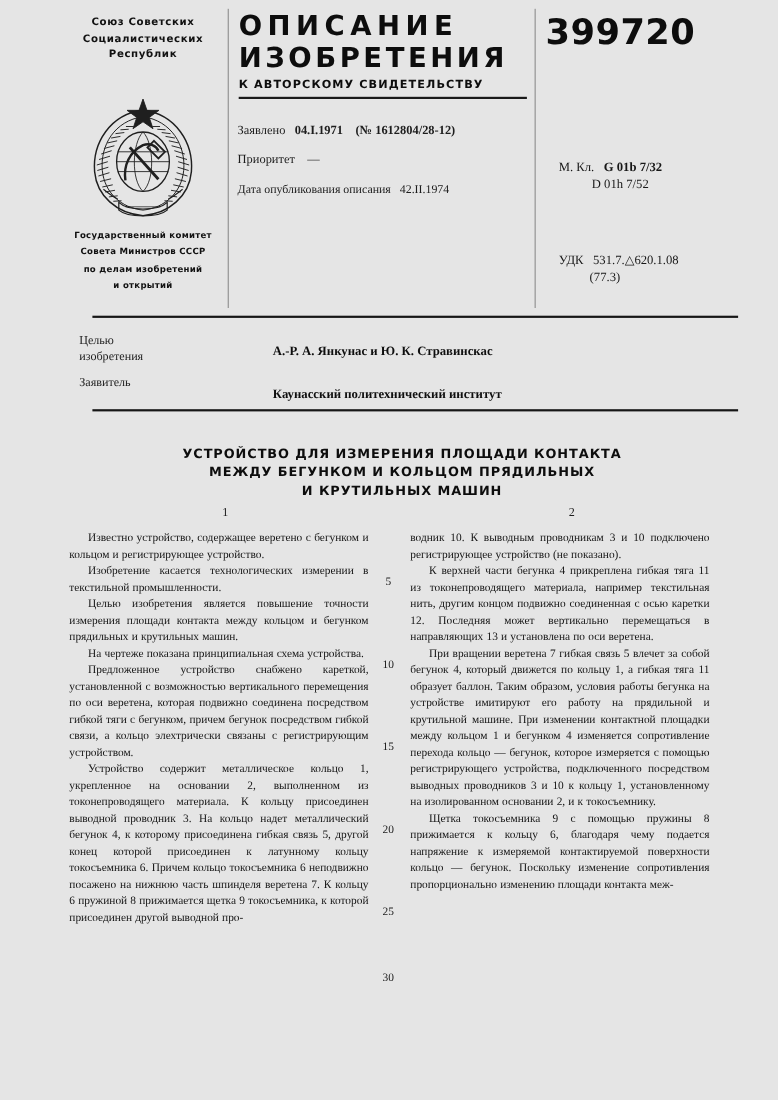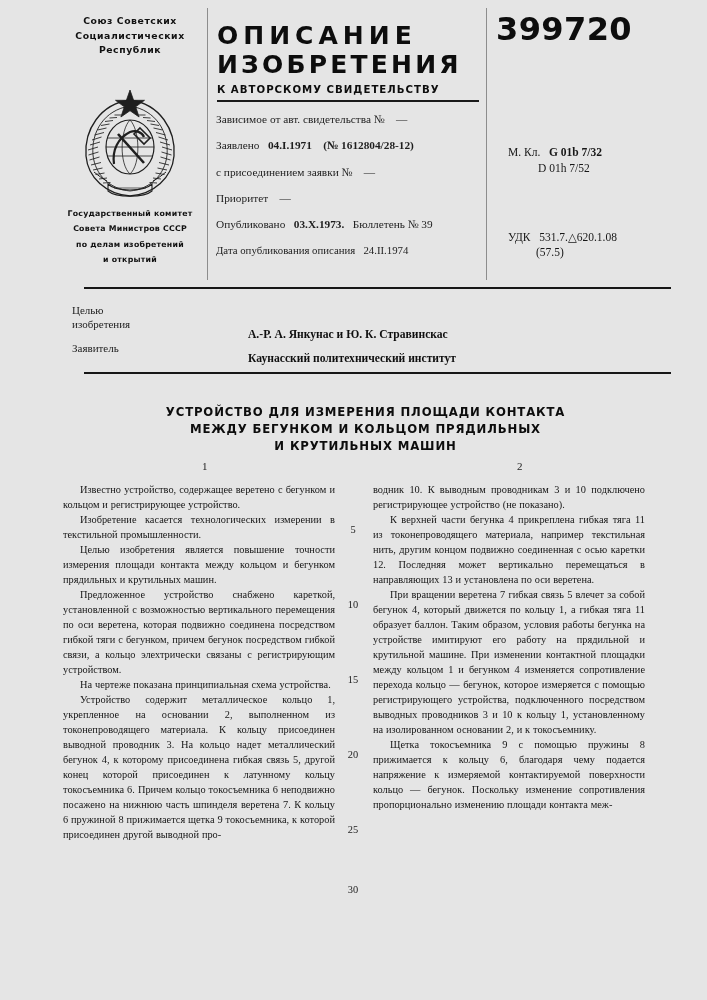--- a/index.html
+++ b/index.html
@@ -87,21 +87,20 @@
     position: absolute;
     left: 486px; top: 8px;
     width: 1px; height: 272px;
     background: #8d8d8d;
   }
 
   .title-block {
     position: absolute;
     left: 217px; top: 9px;
     width: 265px;
-    margin-top: 12px;
   }
   .big-title {
     font-family: "DejaVu Sans", "Liberation Sans", sans-serif;
     font-weight: 700;
     font-size: 25px;
     letter-spacing: 5.0px;
     line-height: 29px;
     color: #0d0d0d;
     white-space: nowrap;
   }
@@ -194,21 +193,21 @@
   .auth-row.r-b { top: 46px; }
   .auth-label {
     position: absolute;
     left: 0; top: 0;
     font-size: 11px;
     line-height: 13.6px;
     color: #1d1d1d;
   }
   .auth-value {
     position: absolute;
-    left: 176px; top: 24px;
+    left: 176px; top: 9px;
     font-size: 11.6px;
     font-weight: 700;
     color: #0f0f0f;
     white-space: nowrap;
   }
   .auth-row.r-b .auth-value { top: 0px; margin-top: 10px; }
 
   
   .doc-title {
     position: absolute;
@@ -338,71 +337,54 @@
       <div class="big-title">ОПИСАНИЕ</div>
       <div class="big-title l2">ИЗОБРЕТЕНИЯ</div>
       <div class="sub-title">К АВТОРСКОМУ СВИДЕТЕЛЬСТВУ</div>
       <div class="title-underline"></div>
     </div>
 
     <div class="patent-no">399720</div>
 
     <div class="meta-list">
       <div class="meta-row">
-        <span>Зависимое от авт. свидетельства №</span>
-        <span>&nbsp;&nbsp;</span>
-        <span>—</span>
-      </div>
-      <div class="meta-row">
         <span>Заявлено</span>
         <span>&nbsp;</span>
         <b>04.I.1971</b>
         <span>&nbsp;&nbsp;</span>
         <b>(№ 1612804/28-12)</b>
       </div>
       <div class="meta-row">
-        <span>с присоединением заявки №</span>
-        <span>&nbsp;&nbsp;</span>
-        <span>—</span>
-      </div>
-      <div class="meta-row">
         <span>Приоритет</span>
         <span>&nbsp;&nbsp;</span>
         <span>—</span>
       </div>
-      <div class="meta-row">
-        <span>Опубликовано</span>
-        <span>&nbsp;</span>
-        <b>03.X.1973.</b>
-        <span>&nbsp;</span>
-        <span>Бюллетень № 39</span>
-      </div>
       <div class="meta-row last">
         <span>Дата опубликования описания</span>
         <span>&nbsp;</span>
-        <span>24.II.1974</span>
+        <span>42.II.1974</span>
       </div>
     </div>
 
     <div class="class-block">
       <div>
         <span>М. Кл.</span>
         <span>&nbsp;</span>
         <b>G 01b 7/32</b>
       </div>
       <div class="cls-indent">D 01h 7/52</div>
     </div>
 
     <div class="udc-block">
       <div>
         <span>УДК</span>
         <span>&nbsp;</span>
         <span>531.7.△620.1.08</span>
       </div>
-      <div class="udc-indent">(57.5)</div>
+      <div class="udc-indent">(77.3)</div>
     </div>
   </div>
 
   <div class="hrule r1"></div>
 
   <div class="authors">
     <div class="auth-row r-a">
       <div class="auth-label">
         <div>Целью</div>
         <div>изобретения</div>
@@ -427,22 +409,22 @@
     <div class="col-num c1">1</div>
     <div class="col-num c2">2</div>
   </div>
 
   <div class="body-cols">
 
     <div class="col left">
       <p>Известно устройство, содержащее веретено с бегунком и кольцом и регистрирующее устройство.</p>
       <p>Изобретение касается технологических измерении в текстильной промышленности.</p>
       <p>Целью изобретения является повышение точности измерения площади контакта между кольцом и бегунком прядильных и крутильных машин.</p>
+      <p>На чертеже показана принципиальная схема устройства.</p>
       <p>Предложенное устройство снабжено кареткой, установленной с возможностью вертикального перемещения по оси веретена, которая подвижно соединена посредством гибкой тяги с бегунком, причем бегунок посредством гибкой связи, а кольцо элехтрически связаны с регистрирующим устройством.</p>
-      <p>На чертеже показана принципиальная схема устройства.</p>
       <p>Устройство содержит металлическое кольцо 1, укрепленное на основании 2, выполненном из токонепроводящего материала. К кольцу присоединен выводной проводник 3. На кольцо надет металлический бегунок 4, к которому присоединена гибкая связь 5, другой конец которой присоединен к латунному кольцу токосъемника 6. Причем кольцо токосъемника 6 неподвижно посажено на нижнюю часть шпинделя веретена 7. К кольцу 6 пружиной 8 прижимается щетка 9 токосъемника, к которой присоединен другой выводной про-</p>
     </div>
 
     <div class="gutter">
       <div class="gnum" style="top:42px">5</div>
       <div class="gnum" style="top:117px">10</div>
       <div class="gnum" style="top:192px">15</div>
       <div class="gnum" style="top:267px">20</div>
       <div class="gnum" style="top:342px">25</div>
       <div class="gnum" style="top:402px">30</div>

